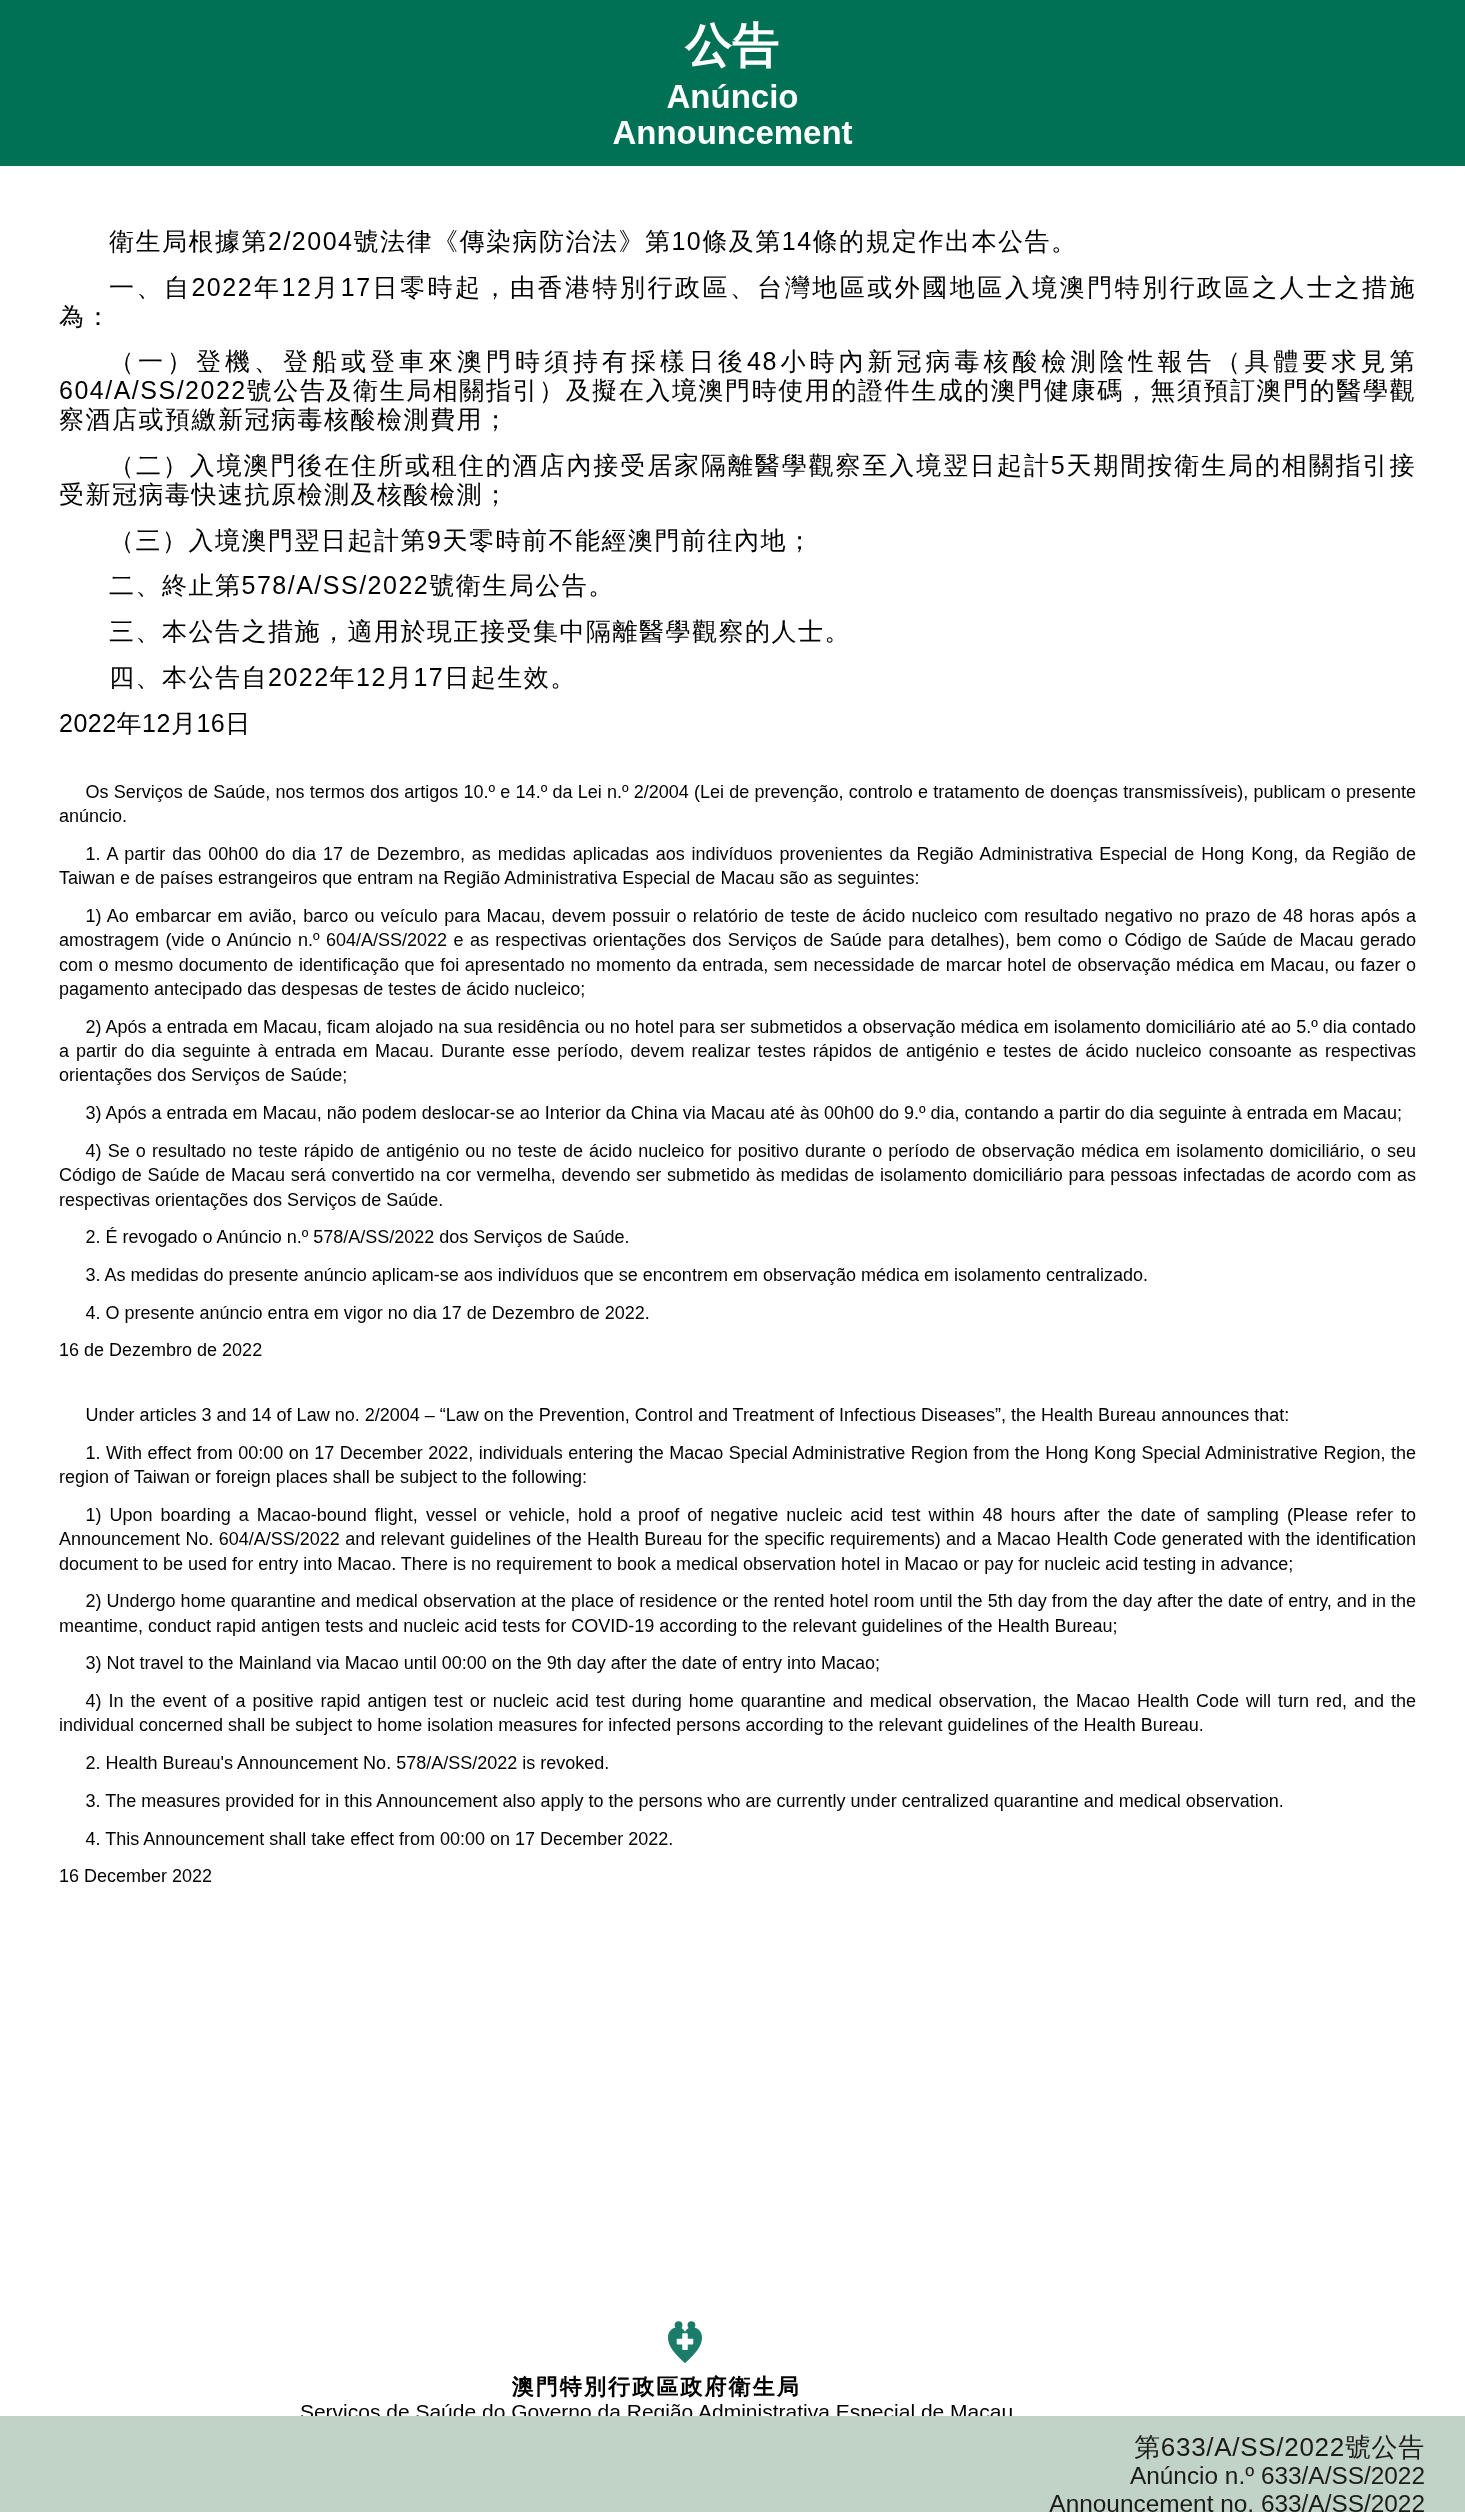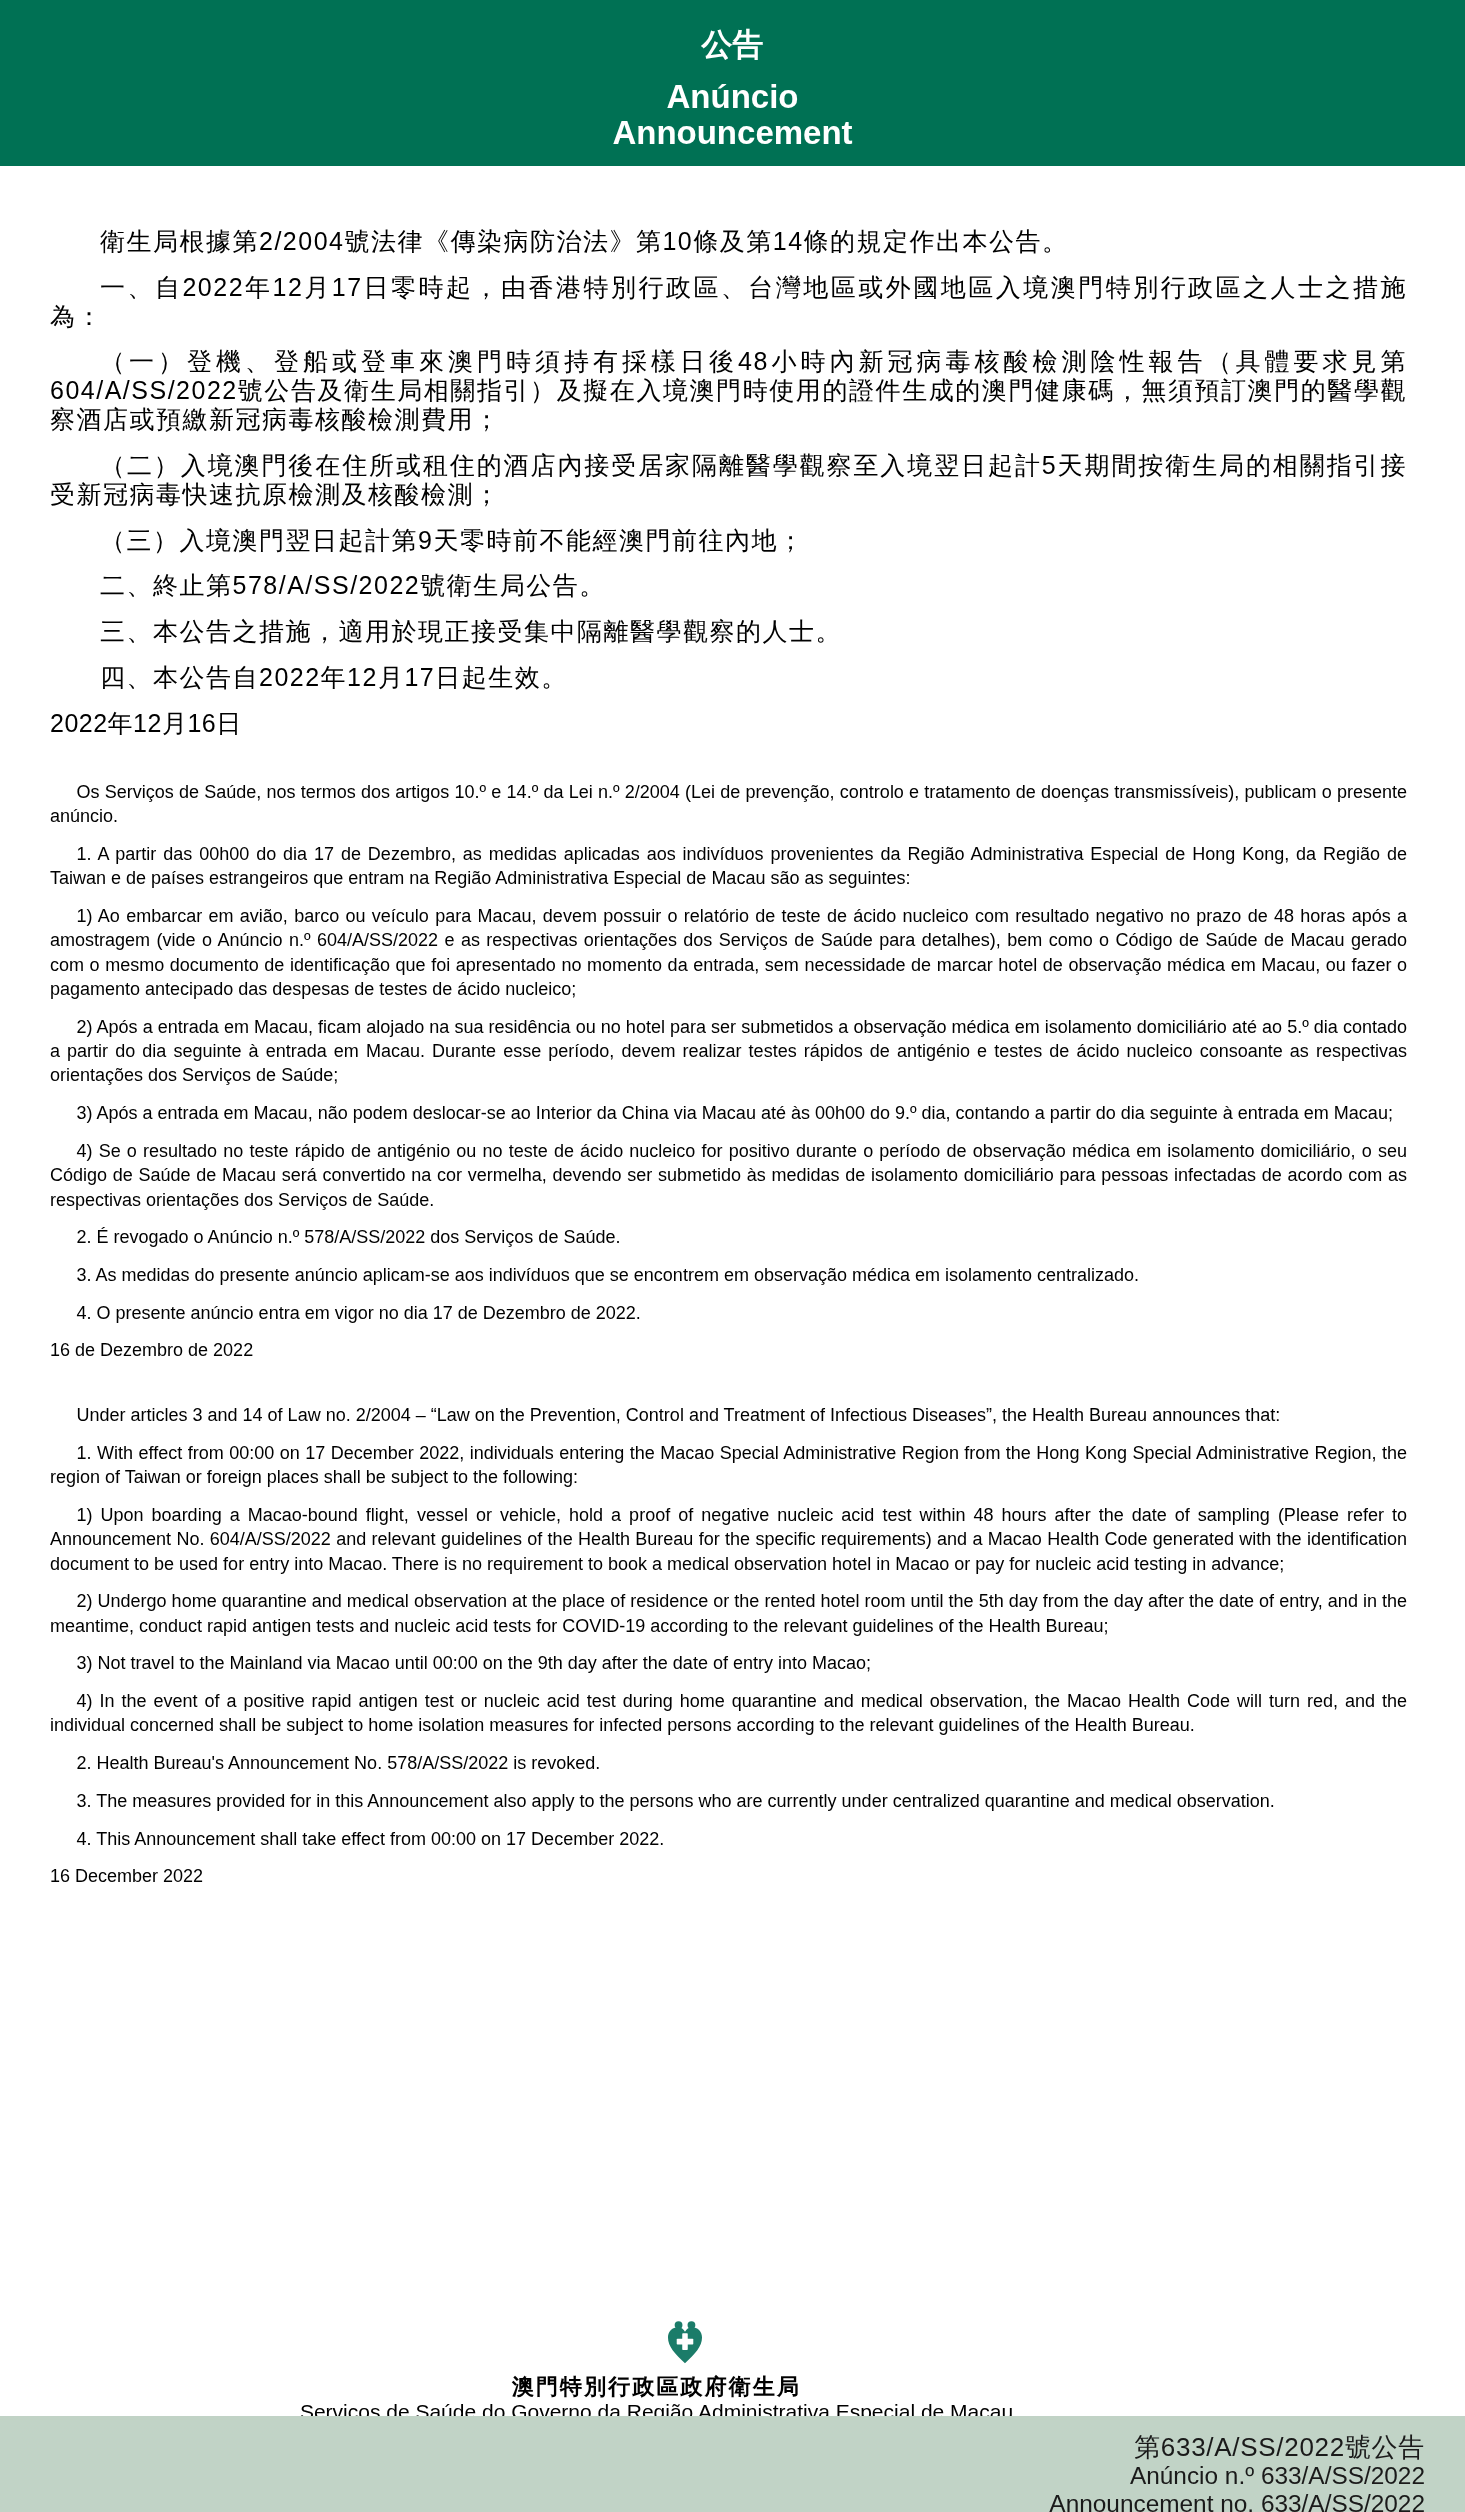--- a/index.html
+++ b/index.html
@@ -13,24 +13,24 @@
   html,body{margin:0;padding:0;background:#ffffff;}
   .page{
     position:relative;width:1465px;height:2512px;background:#ffffff;overflow:hidden;
     font-family:"Liberation Sans","DejaVu Sans",sans-serif;color:var(--body-text);
   }
   
   .banner{
     position:absolute;top:0;left:0;width:1465px;height:166px;
     background:var(--header-green);color:#ffffff;text-align:center;padding-top:21px;
   }
-  .banner .t-zh{font-size:31px;line-height:47px;font-weight:bold;margin-bottom:11px;}
+  .banner .t-zh{font-size:47px;line-height:47px;font-weight:bold;margin-bottom:11px;}
   .banner .t-latin{font-size:33px;line-height:36px;font-weight:bold;}
   
-  .content{position:absolute;top:227px;left:50px;width:1357px;}
+  .content{position:absolute;top:227px;left:59px;width:1357px;}
   .sec p{margin:0 0 16.7px 0;}
   .sec-zh p{
     font-size:25px;line-height:29px;text-indent:50px;text-align:justify;
     letter-spacing:0.06em;
   }
   .sec-zh p.date{text-indent:0;letter-spacing:0.02em;}
   .sec-latin p{
     font-size:18px;line-height:24.4px;margin:0 0 13.3px 0;text-indent:26.5px;text-align:justify;
   }
   .sec-latin p.date{text-indent:0;}

